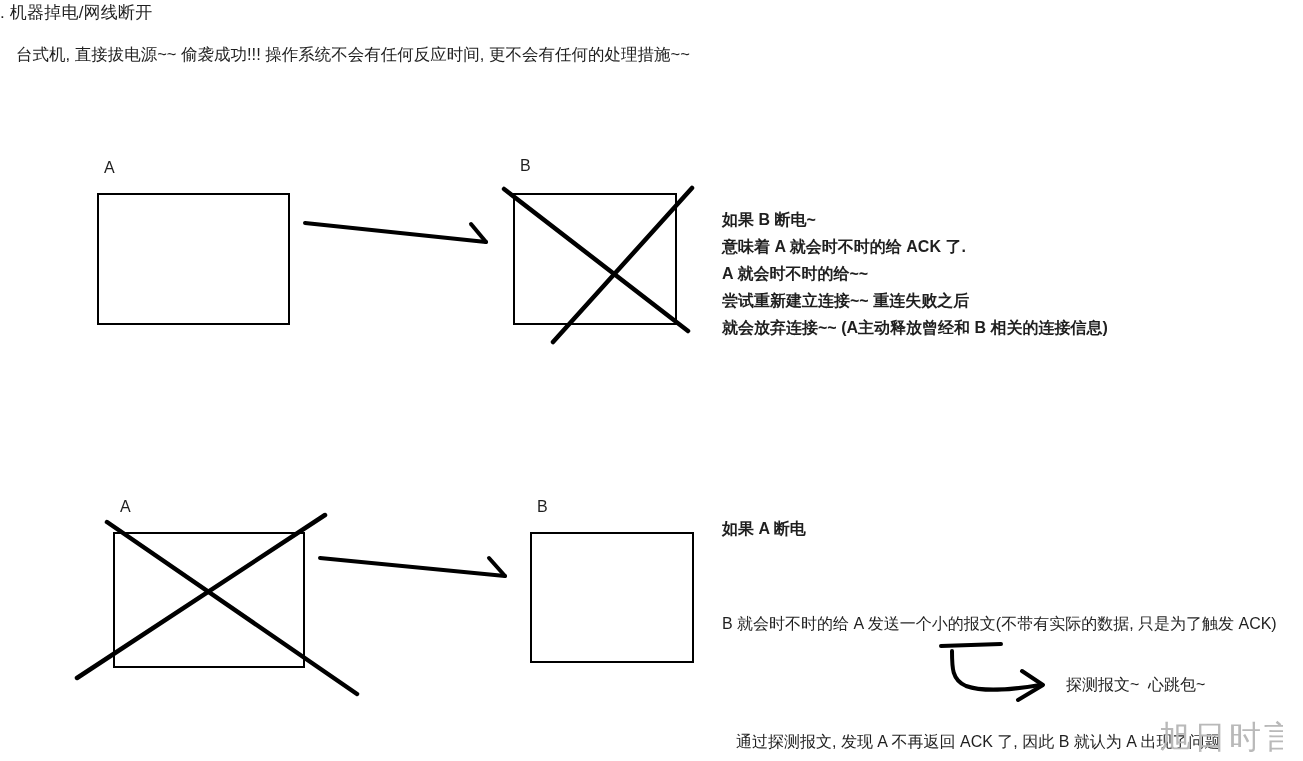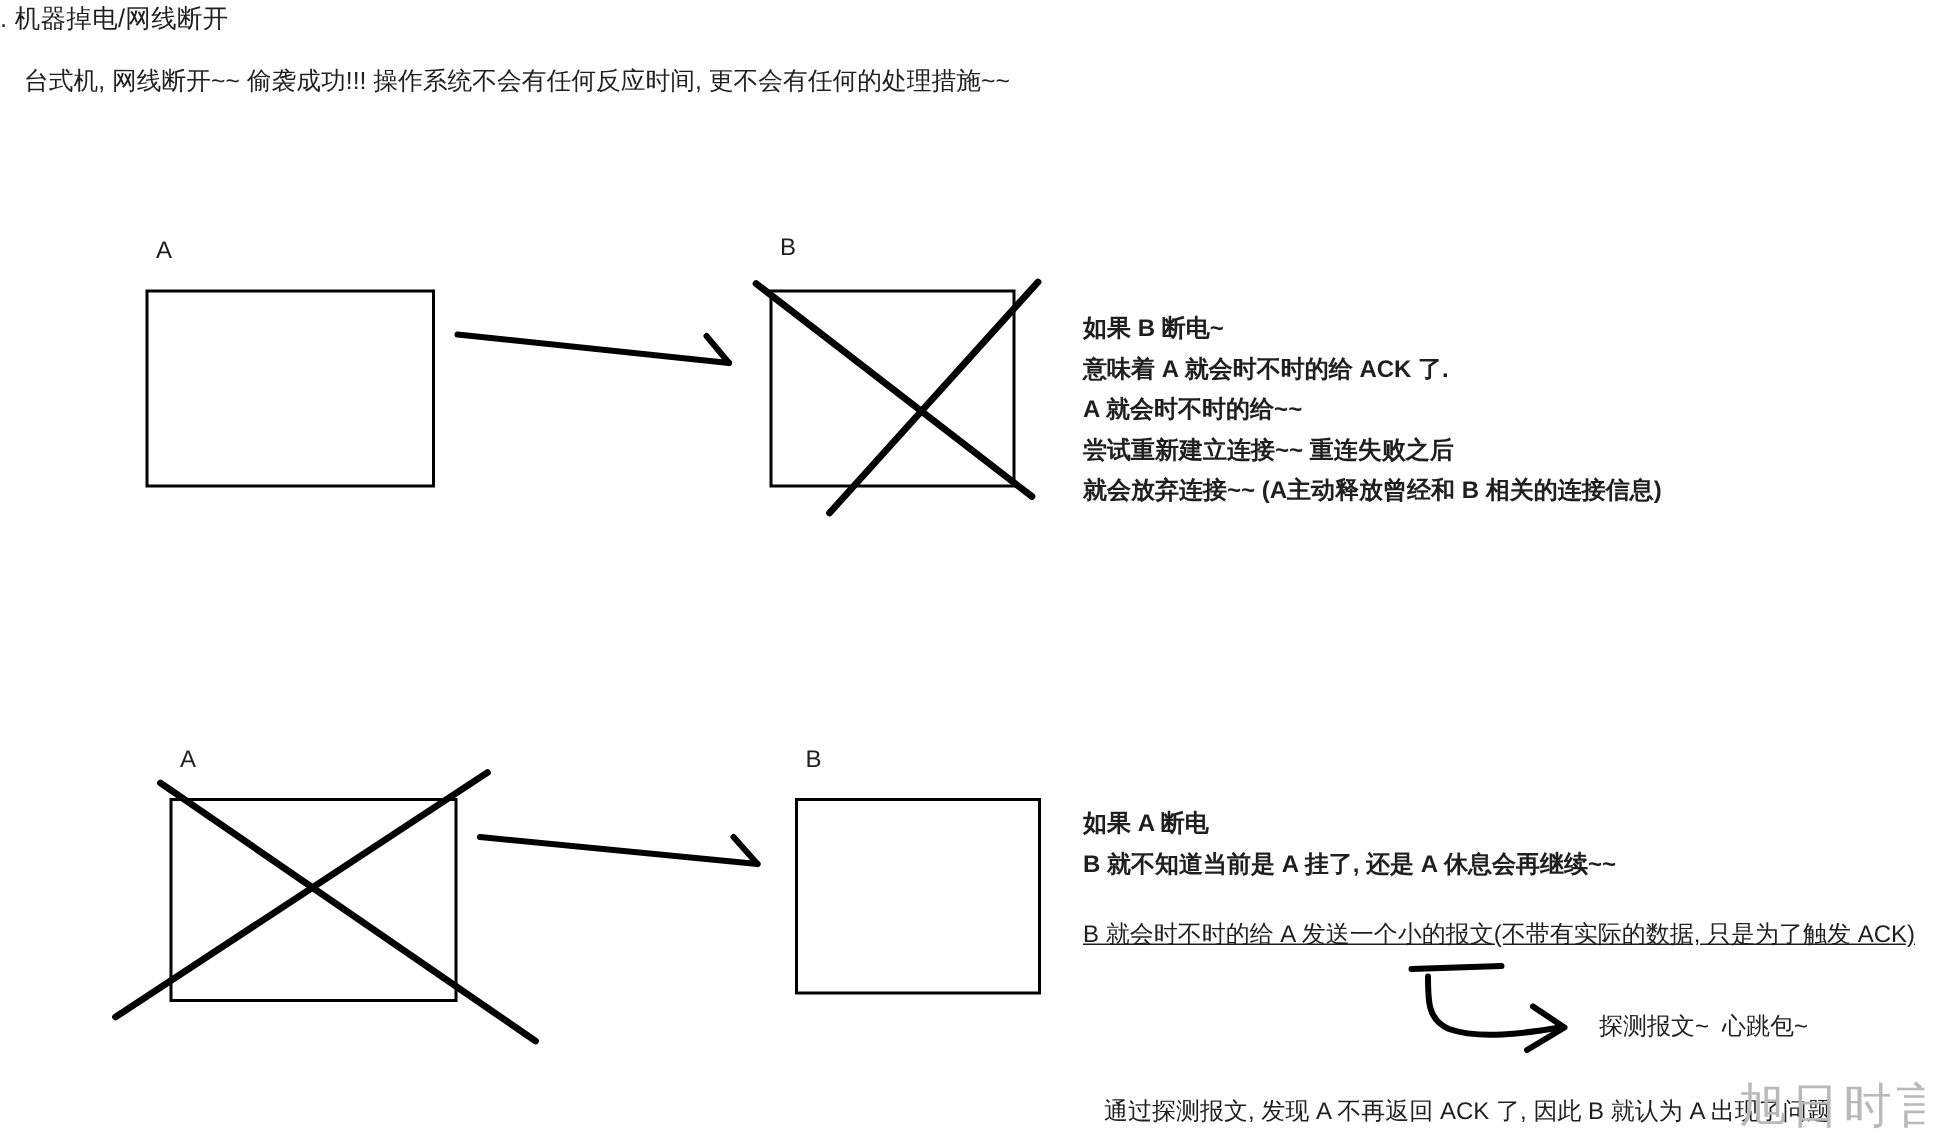--- a/index.html
+++ b/index.html
@@ -84,21 +84,21 @@
     letter-spacing: 3px;
     font-family: "DejaVu Sans", sans-serif;
   }
 </style>
 </head>
 <body>
 
 <div id="page">
 
   <div class="abs heading">. 机器掉电/网线断开</div>
-  <div class="abs subheading">台式机, 网线断开~~  偷袭成功!!! 操作系统不会有任何反应时间, 更不会有任何的处理措施~~</div>
+  <div class="abs subheading">台式机, 直接拔电源~~  偷袭成功!!! 操作系统不会有任何反应时间, 更不会有任何的处理措施~~</div>
 
   <div class="abs box-label" style="left:104px; top:159px;">A</div>
   <div class="abs node-box" style="left:97px; top:193px; width:193px; height:132px;"></div>
 
   <div class="abs box-label" style="left:520px; top:157px;">B</div>
   <div class="abs node-box" style="left:513px; top:193px; width:164px; height:132px;"></div>
 
   <div class="abs text-block" style="left:722px; top:206px;">
     <span class="line">如果 B 断电~</span>
     <span class="line">意味着 A 就会时不时的给 ACK 了.</span>
@@ -106,26 +106,25 @@
     <span class="line">尝试重新建立连接~~ 重连失败之后</span>
     <span class="line">就会放弃连接~~ (A主动释放曾经和 B 相关的连接信息)</span>
   </div>
 
   <div class="abs box-label" style="left:120px; top:498px;">A</div>
   <div class="abs node-box" style="left:113px; top:532px; width:192px; height:136px;"></div>
 
   <div class="abs box-label" style="left:537px; top:498px;">B</div>
   <div class="abs node-box" style="left:530px; top:532px; width:164px; height:131px;"></div>
 
-  <div class="abs text-block" style="left:722px; top:536px;">
+  <div class="abs text-block" style="left:722px; top:515px;">
     <span class="line">如果 A 断电</span>
-    <span class="line">B 就不知道当前是 A 挂了, 还是 A 休息会再继续~~</span>
   </div>
 
-  <div class="abs note-line" style="left:722px; top:610px;text-decoration:underline;">B 就会时不时的给 A 发送一个小的报文(不带有实际的数据, 只是为了触发 ACK)</div>
+  <div class="abs note-line" style="left:722px; top:610px;">B 就会时不时的给 A 发送一个小的报文(不带有实际的数据, 只是为了触发 ACK)</div>
 
   <div class="abs note-line" style="left:1066px; top:671px;">探测报文~</div>
   <div class="abs note-line" style="left:1148px; top:671px;">心跳包~</div>
 
   <div class="abs note-line" style="left:736px; top:728px;">通过探测报文, 发现 A 不再返回 ACK 了, 因此 B 就认为 A 出现了问题</div>
 
   <div class="abs watermark" style="left:1159px; top:723px;">旭日时言</div>
 
   <svg class="svg-layer" viewBox="0 0 1303 761">
 

